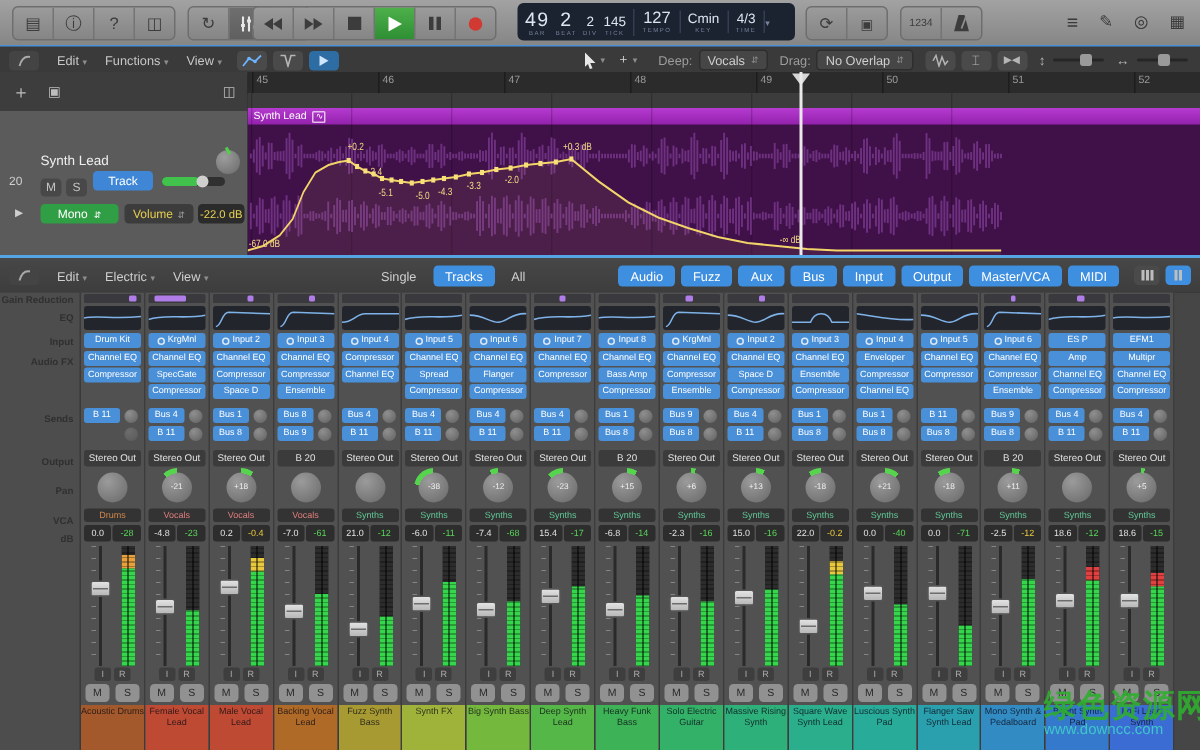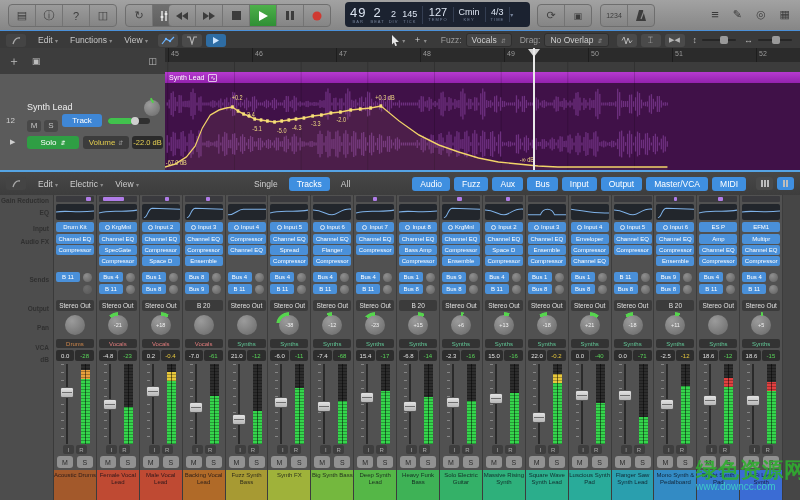--- a/index.html
+++ b/index.html
@@ -296,21 +296,21 @@
       </svg>
     </div>
   <div style="flex:1"></div>
   <span style="display:flex;align-items:center;gap:2px;">
       <svg width="9" height="11" viewBox="0 0 9 11">
         <polygon points="1,0 8,7 4.5,7 6,10.5 4.2,11 3,7.6 1,9.5" fill="#e8e8e8"></polygon>
       </svg>
       <span class="chev">▾</span>
     </span>
   <span style="display:flex;align-items:center;gap:2px;margin-left:8px;color:#dadada;">＋<span class="chev">▾</span></span>
-  <span style="margin-left:14px;color:#9d9d9d;">Fuzz:</span>
+  <span style="margin-left:14px;color:#9d9d9d;">Deep:</span>
   <div class="ddl">
       <span>Vocals</span>
       <span class="chev">⇵</span>
     </div>
   <span style="margin-left:8px;color:#9d9d9d;">Drag:</span>
   <div class="ddl">
       <span>No Overlap</span>
       <span class="chev">⇵</span>
     </div>
   <div class="iconbtn" style="margin-left:8px;">
@@ -352,34 +352,34 @@
     <div class="rtick" style="left: 342px;">49</div>
     <div class="rbar" style="left: 423px;"></div>
     <div class="rtick" style="left: 426px;">50</div>
     <div class="rbar" style="left: 507px;"></div>
     <div class="rtick" style="left: 510px;">51</div>
     <div class="rbar" style="left: 591px;"></div>
     <div class="rtick" style="left: 594px;">52</div>
   </div>
 
 <div id="thdr" class="abs">
-  <div class="tno">12</div>
+  <div class="tno">20</div>
   <div class="tname">Synth Lead</div>
   <div class="abs" style="left:27px;top:40px;">
     <span class="msbtn">M</span><span class="msbtn">S</span>
   </div>
   <div class="trackbtn">Track</div>
   <div class="vslider">
       <div class="fill"></div>
       <div class="cap"></div>
     </div>
   <div class="hknob"></div>
   <div class="disc">▶</div>
   <div class="readbtn">
-      <span>Solo</span>
+      <span>Mono</span>
       <span style="font-size:6px;">⇵</span>
     </div>
   <div class="volbtn">
       <span>Volume</span>
       <span style="font-size:6px;color:#999;">⇵</span>
     </div>
   <div class="dbval">-22.0 dB</div>
 </div>
 
 <div id="lane" class="abs">

